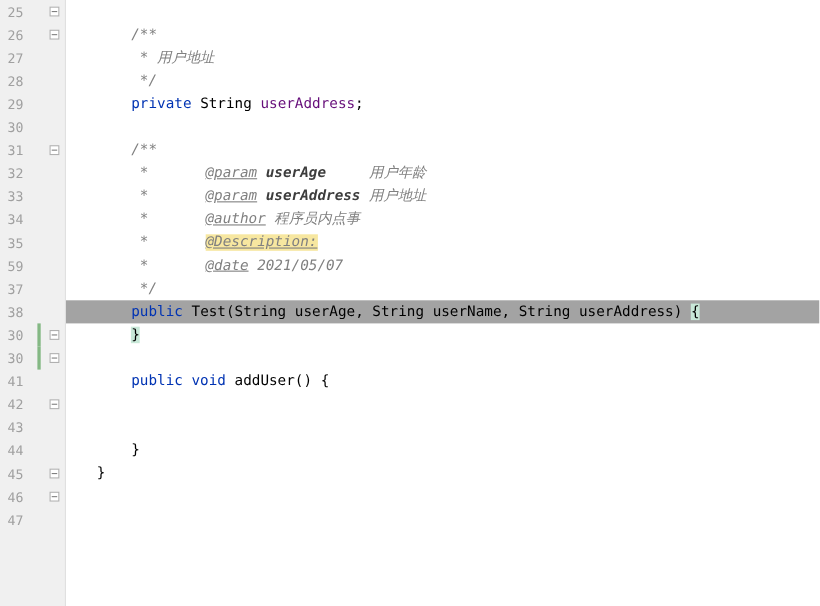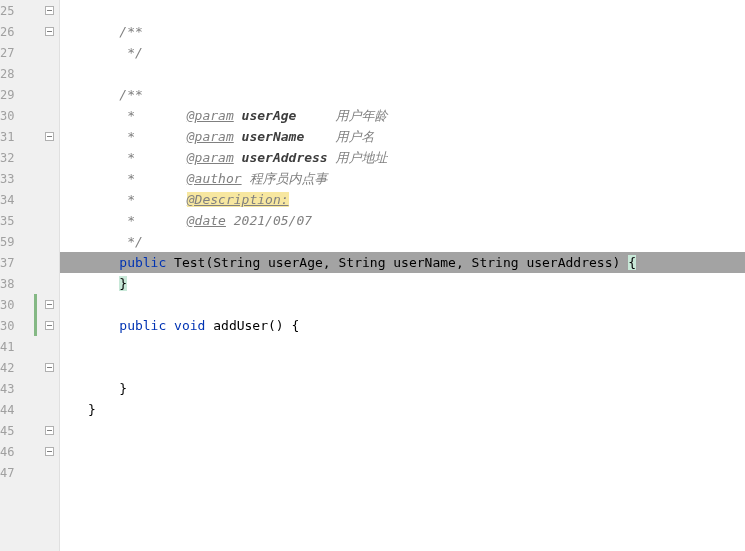--- a/index.html
+++ b/index.html
@@ -21,21 +21,21 @@
   flex-direction: column;
 }
 .gutter-row {
   height: 21px;
   display: flex;
   align-items: center;
   position: relative;
 }
 .line-num {
   width: 32px;
-  text-align: left;
+  text-align: center;
   color: #a0a0a0;
   font-size: 12px;
   padding-right: 4px;
 }
 .fold-area {
   width: 26px;
   height: 100%;
   position: relative;
   display: flex;
   align-items: center;
@@ -206,25 +206,26 @@
       </div>
     </div>
     <div class="gutter-row">
       <div class="line-num">47</div>
       <div class="fold-area"></div>
     </div>
   </div>
 <div class="editor">
     <div class="editor-line">    </div>
     <div class="editor-line">    <span class="comment">/**</span></div>
+    <div class="editor-line">    <span class="comment"> * 用户地址</span></div>
     <div class="editor-line">    <span class="comment"> */</span></div>
+    <div class="editor-line">    <span class="kw">private </span><span class="type">String </span><span class="field">userAddress</span><span class="">;</span></div>
     <div class="editor-line">    </div>
     <div class="editor-line">    <span class="comment">/**</span></div>
     <div class="editor-line">    <span class="comment"> * </span><span class="doc-tag">@param</span><span class="comment"> </span><span class="doc-param">userAge</span><span class="comment">     用户年龄</span></div>
-    <div class="editor-line">    <span class="comment"> * </span><span class="doc-tag">@param</span><span class="comment"> </span><span class="doc-param">userName</span><span class="comment">    用户名</span></div>
     <div class="editor-line">    <span class="comment"> * </span><span class="doc-tag">@param</span><span class="comment"> </span><span class="doc-param">userAddress</span><span class="comment"> 用户地址</span></div>
     <div class="editor-line">    <span class="comment"> * </span><span class="doc-tag">@author</span><span class="comment"> 程序员内点事</span></div>
     <div class="editor-line">    <span class="comment"> * </span><span class="doc-tag yellow-bg">@Description:</span></div>
     <div class="editor-line">    <span class="comment"> * </span><span class="doc-tag">@date</span><span class="comment"> 2021/05/07</span></div>
     <div class="editor-line">    <span class="comment"> */</span></div>
     <div class="editor-line hl-line">    <span class="kw">public </span><span class="method">Test</span><span class="">(</span><span class="type">String </span><span class="param">userAge</span><span class="">, </span><span class="type">String </span><span class="param">userName</span><span class="">, </span><span class="type">String </span><span class="param">userAddress</span><span class="">) </span><span class="brace-match">{</span></div>
     <div class="editor-line">    <span class="brace-match">}</span></div>
     <div class="editor-line">    </div>
     <div class="editor-line">    <span class="kw">public void </span><span class="method">addUser</span><span class="">() {</span></div>
     <div class="editor-line">    </div>

